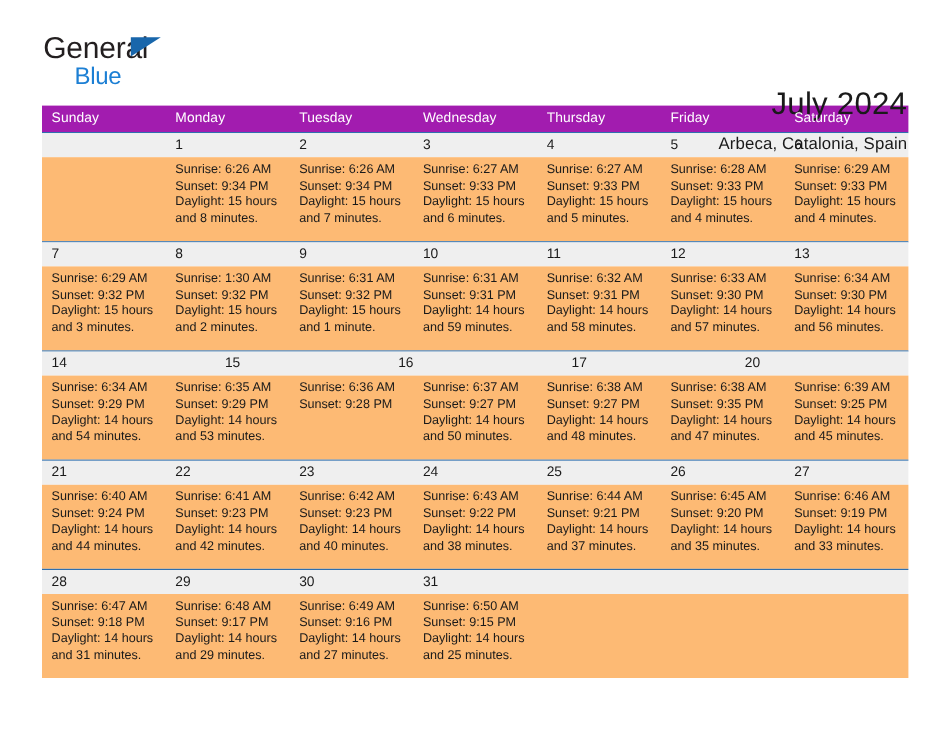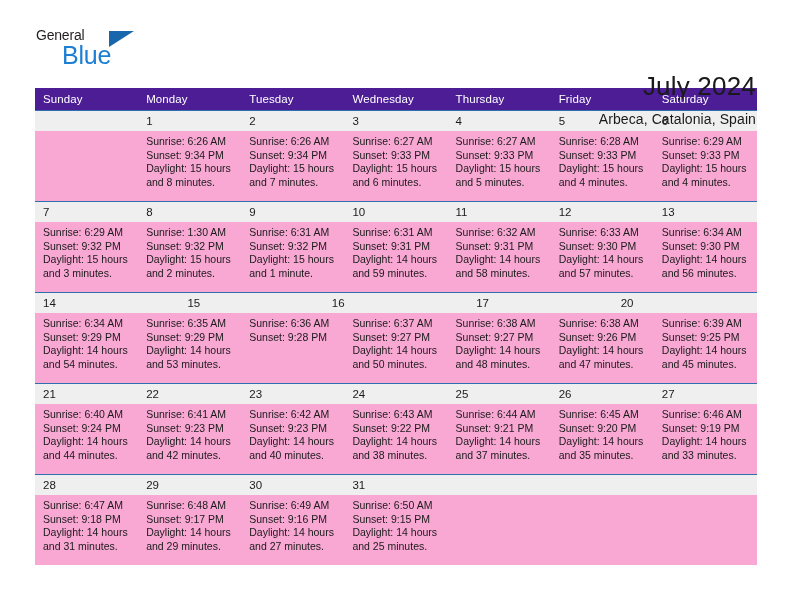--- a/index.html
+++ b/index.html
@@ -33,28 +33,28 @@
   }
 
   .logo {
     position: relative;
     width: 104px;
     height: 48px;
     line-height: 1;
     user-select: none;
   }
   .logo-general {
-    font-size: 14px;
+    font-size: 25px;
     color: #231f20;
     letter-spacing: -0.2px;
     display: block;
     font-family: "Liberation Sans", sans-serif;
   }
   .logo-blue {
-    font-size: 25px;
+    font-size: 20px;
     color: #1c7fd4;
     letter-spacing: -0.2px;
     display: block;
     margin-top: 1px;
     margin-left: 26px;
   }
   .logo-tri {
     position: absolute;
     left: 73px;
     top: 3px;
@@ -85,21 +85,21 @@
   }
 
   
   .calendar {
     margin: 12px 35px 0 35px;
     width: 722px;
   }
 
   .dow-row {
     display: flex;
-    background: #4c1d95;
+    background: #a21caf;
   }
   .dow {
     flex: 1 1 0;
     color: #ffffff;
     font-size: 11.5px;
     padding: 5px 0 5px 8px;
     letter-spacing: 0.1px;
     white-space: nowrap;
   }
 
@@ -118,21 +118,21 @@
     flex: 1 1 0;
     font-size: 11.5px;
     color: #1a1a1a;
     padding: 3px 0 3px 8px;
     height: 20px;
     line-height: 14px;
   }
 
   .body-row {
     display: flex;
-    background: #f9a8d4;
+    background: #fdba74;
     height: 70px;
   }
   .body-cell {
     flex: 1 1 0;
     padding: 4px 6px 0 8px;
     font-size: 10.5px;
     line-height: 13.6px;
     color: #1a1a1a;
   }
   .body-cell .line {
@@ -300,21 +300,21 @@
           <div class="line">Sunset: 9:27 PM</div>
           <div class="daylight">Daylight: 14 hours and 50 minutes.</div>
         </div>
         <div class="body-cell">
           <div class="line">Sunrise: 6:38 AM</div>
           <div class="line">Sunset: 9:27 PM</div>
           <div class="daylight">Daylight: 14 hours and 48 minutes.</div>
         </div>
         <div class="body-cell">
           <div class="line">Sunrise: 6:38 AM</div>
-          <div class="line">Sunset: 9:26 PM</div>
+          <div class="line">Sunset: 9:35 PM</div>
           <div class="daylight">Daylight: 14 hours and 47 minutes.</div>
         </div>
         <div class="body-cell">
           <div class="line">Sunrise: 6:39 AM</div>
           <div class="line">Sunset: 9:25 PM</div>
           <div class="daylight">Daylight: 14 hours and 45 minutes.</div>
         </div>
       </div>
     </div>
 

